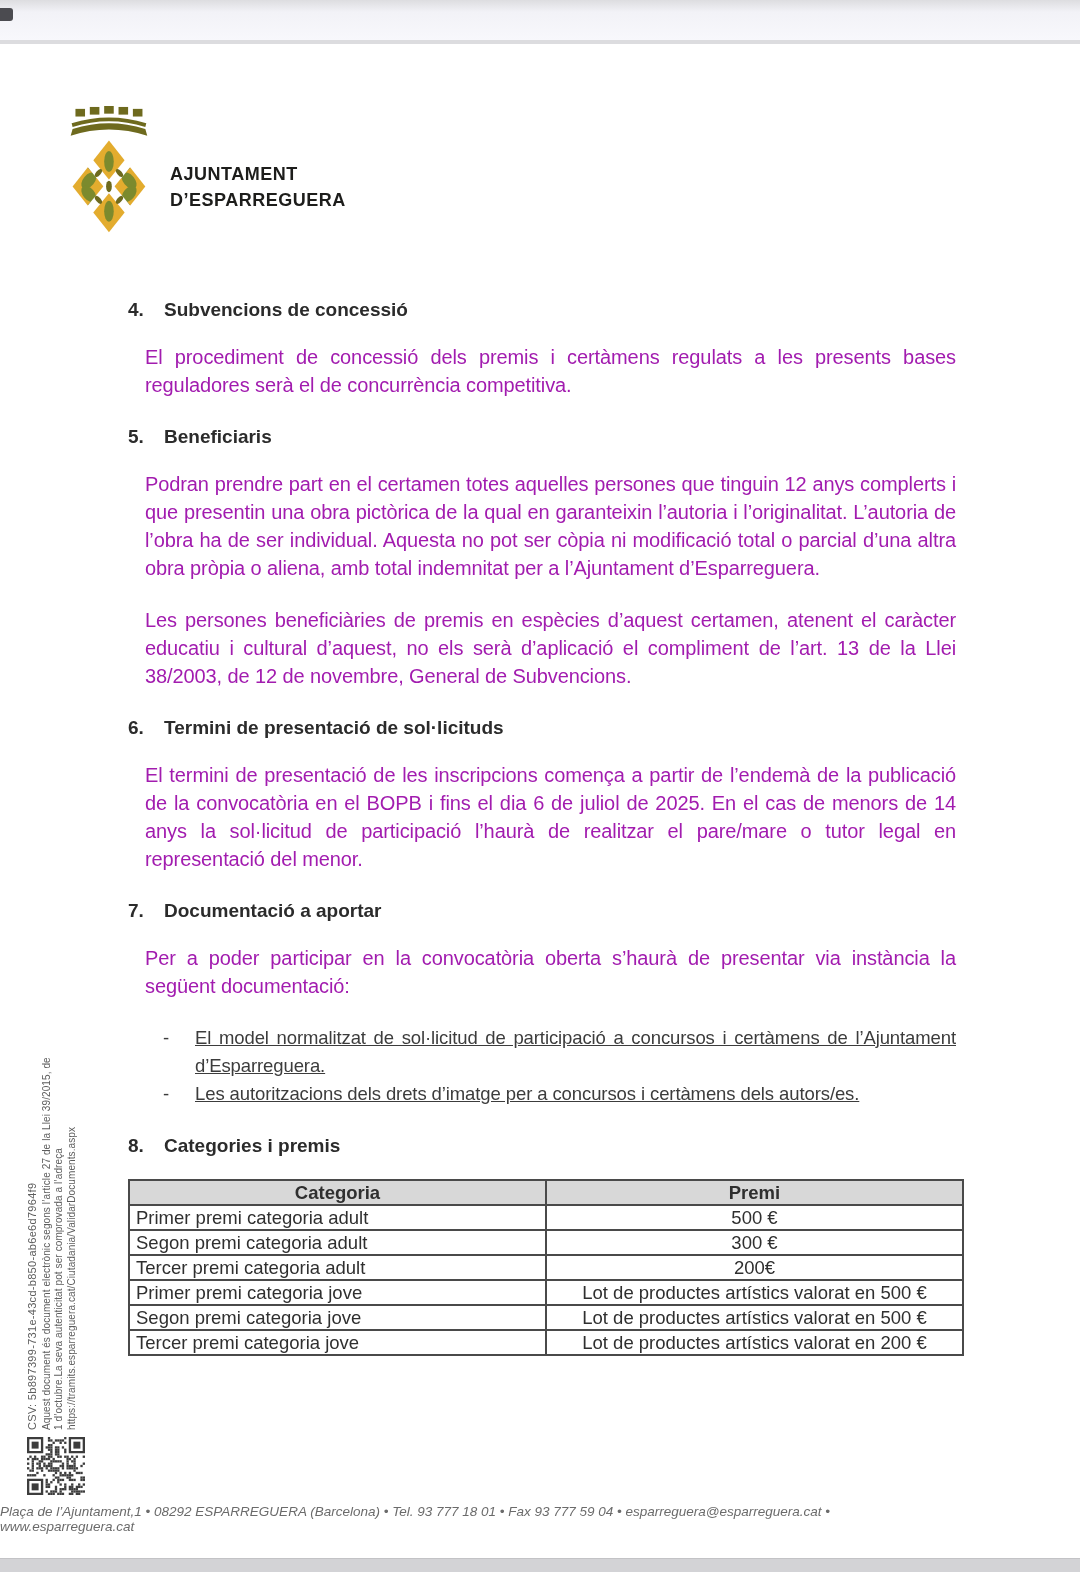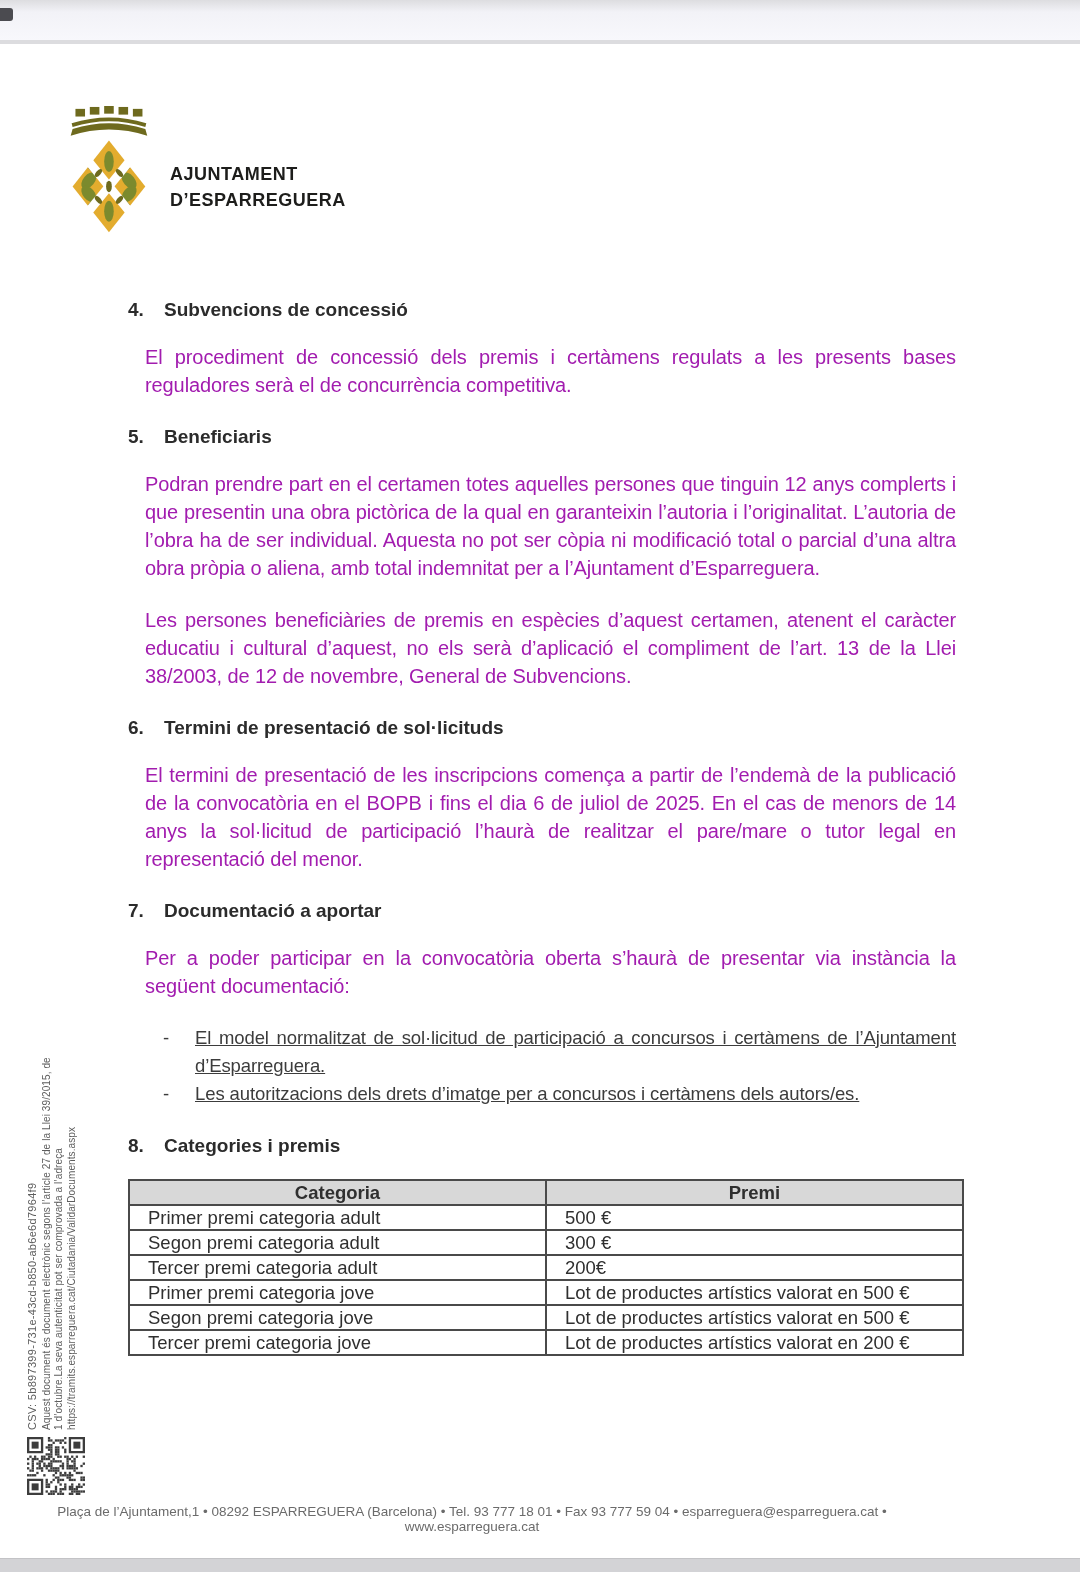--- a/index.html
+++ b/index.html
@@ -33,38 +33,38 @@
   .sec-h .num{width:36px;flex:0 0 36px;}
   .doc-body p{margin:0 0 24px 17px;font-size:20px;line-height:28px;letter-spacing:-0.1px;
     text-align:justify;color:#a21caf;}
   .bullets{margin:0 0 24px 35px;}
   .bullet{display:flex;font-size:18.5px;line-height:28px;letter-spacing:-0.1px;color:#3c3c3c;}
   .bullet .dash{width:32px;flex:0 0 32px;}
   .bullet .btxt{text-align:justify;text-decoration:underline;}
   
   table.prize{border-collapse:collapse;width:836px;margin-top:1px;
     font-size:18.5px;color:#2f2f2f;table-layout:fixed;}
-  table.prize td,table.prize th{border:2px solid #4a4a4a;padding:0 18px;height:23px;
+  table.prize td,table.prize th{border:2px solid #4a4a4a;padding:0 6px;height:23px;
     line-height:23px;font-weight:normal;overflow:hidden;white-space:nowrap;}
   table.prize th{background:#d8d8d8;font-weight:bold;text-align:center;}
   td.cat{text-align:left;width:318px;margin-left:32px;}
-  td.premi{margin-left:40px;}
+  td.premi{text-align:center;margin-left:40px;}
   
   .side-note{
     position:absolute;left:-183px;top:1169px;width:470px;height:52px;
     transform:rotate(-90deg);
     color:#5d5d5d;font-size:10px;line-height:12.5px;letter-spacing:0.1px;white-space:nowrap;
   }
   .side-note .csv{font-size:11px;margin-bottom:2px;letter-spacing:0.3px;}
   
   .qr{position:absolute;left:27px;top:1437px;width:58px;height:58px;}
   
   .footer{
-    position:absolute;left:0;top:1504px;width:944px;text-align:center;
-    font-size:13.5px;color:#6b6b6b;letter-spacing:0px;
+    position:absolute;left:0;top:1504px;width:944px;text-align:left;
+    font-size:13.5px;color:#6b6b6b;letter-spacing:0px;font-style:italic;
   }
 </style>
 </head>
 <body>
 
 <div class="chrome-top">
   <div class="corner-chip"></div>
 </div>
 
 <div class="logo-block">

